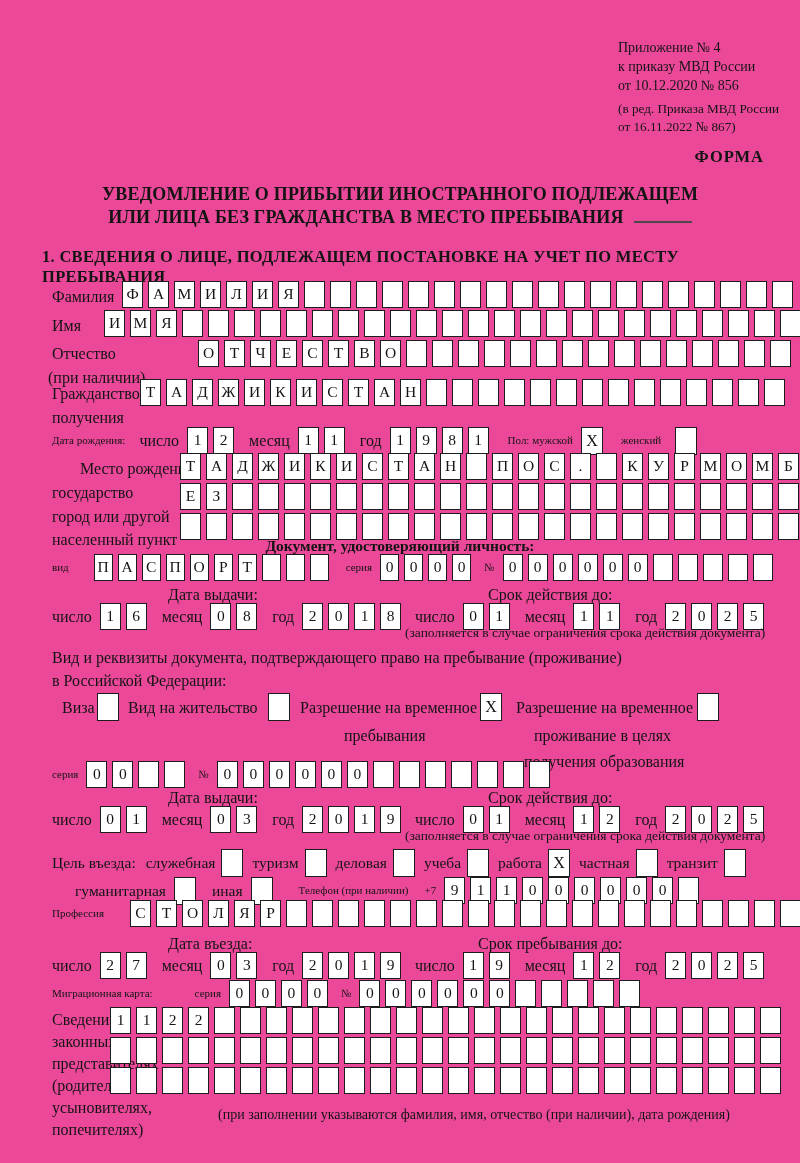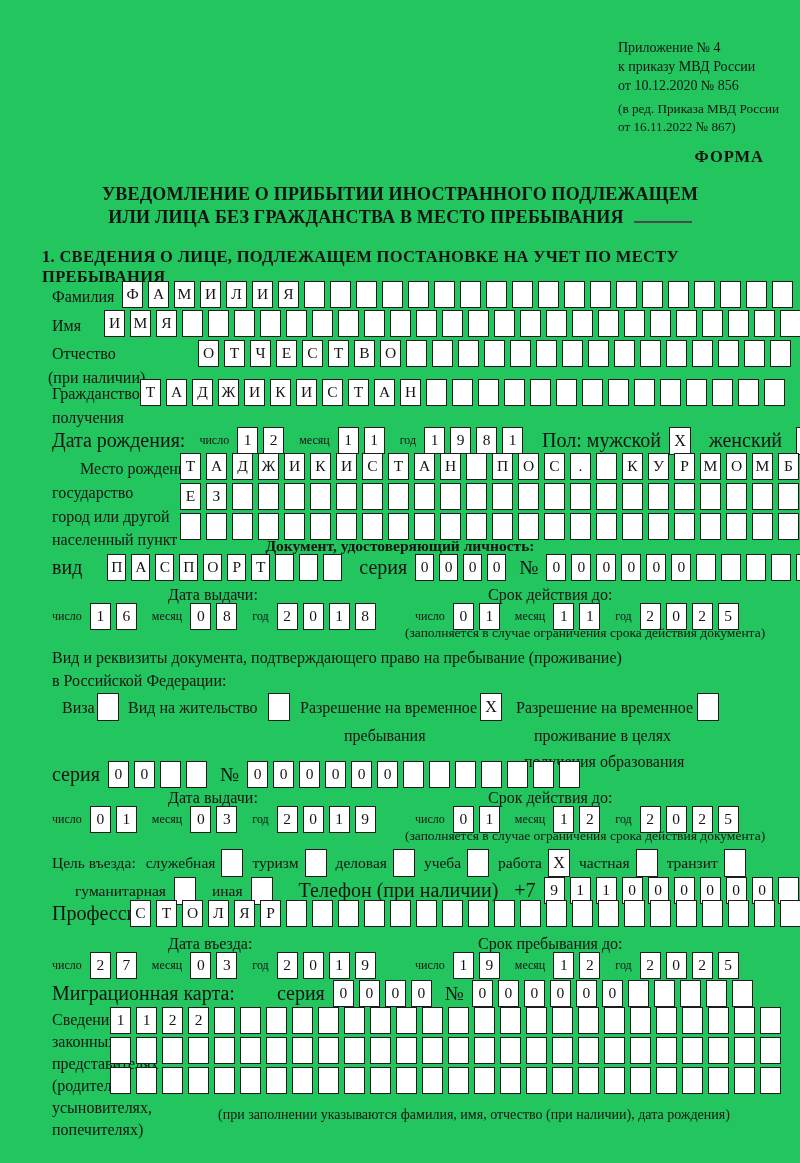--- a/index.html
+++ b/index.html
@@ -1,17 +1,17 @@
 <!DOCTYPE html>
 <html><head>
 <meta charset="utf-8">
 <style>
   html,body{margin:0;padding:0;background:#ffffff;}
   .page{
-    position:relative;width:800px;height:1163px;background:#22c55e;
+    position:relative;width:800px;height:1163px;background:#ec4899;
     font-family:"Liberation Serif","DejaVu Serif",serif;color:#141414;
     overflow:hidden;
   }
   .abs{position:absolute;white-space:nowrap;}
   .lbl{font-size:16px;line-height:20px;}
   .small-note{font-size:13.5px;}
   .appendix{position:absolute;left:618px;top:38px;font-size:14px;line-height:19px;}
   .appendix .amend{margin-top:5px;font-size:13.2px;line-height:18px;}
   .forma{position:absolute;right:36px;top:147px;font-size:16.5px;font-weight:bold;letter-spacing:1px;}
   .title{position:absolute;left:0;top:183px;width:100%;text-align:center;
@@ -20,27 +20,27 @@
   .sec1{position:absolute;left:42px;top:247px;font-size:16.5px;font-weight:bold;letter-spacing:.3px;}
   .doc-heading{position:absolute;left:0;top:537px;width:100%;text-align:center;font-size:15.5px;font-weight:bold;}
   .cellrow{position:absolute;white-space:nowrap;}
   .cell{
     display:inline-block;box-sizing:border-box;width:21px;height:27px;
     border:1.6px solid #1d1d1d;margin-right:5px;text-align:center;
     font-size:15.5px;line-height:24px;background:#fff;vertical-align:top;
   }
   .tight .cell{width:19px;}
   .p25 .cell{width:20px;}
-  .ilabel{display:inline-block;font-size:20px;line-height:27px;vertical-align:top;}
+  .ilabel{display:inline-block;font-size:11px;line-height:27px;vertical-align:top;}
   .cb{
     display:inline-block;box-sizing:border-box;width:22px;height:28px;
     border:1.6px solid #1d1d1d;background:#fff;text-align:center;
     font-size:16px;line-height:25px;vertical-align:top;
   }
-  .dg .dg-lbl{display:inline-block;font-size:12px;line-height:27px;vertical-align:top;margin:0 8px 12px 10px;}
+  .dg .dg-lbl{display:inline-block;font-size:16px;line-height:27px;vertical-align:top;margin:0 8px 12px 10px;}
   .dg .dg-lbl:first-child{margin-left:0;}
   .f155{font-size:15.5px;}
 </style>
 </head>
 <body>
 
 <div class="page">
 
   <div class="appendix">
     <div>Приложение № 4</div>

